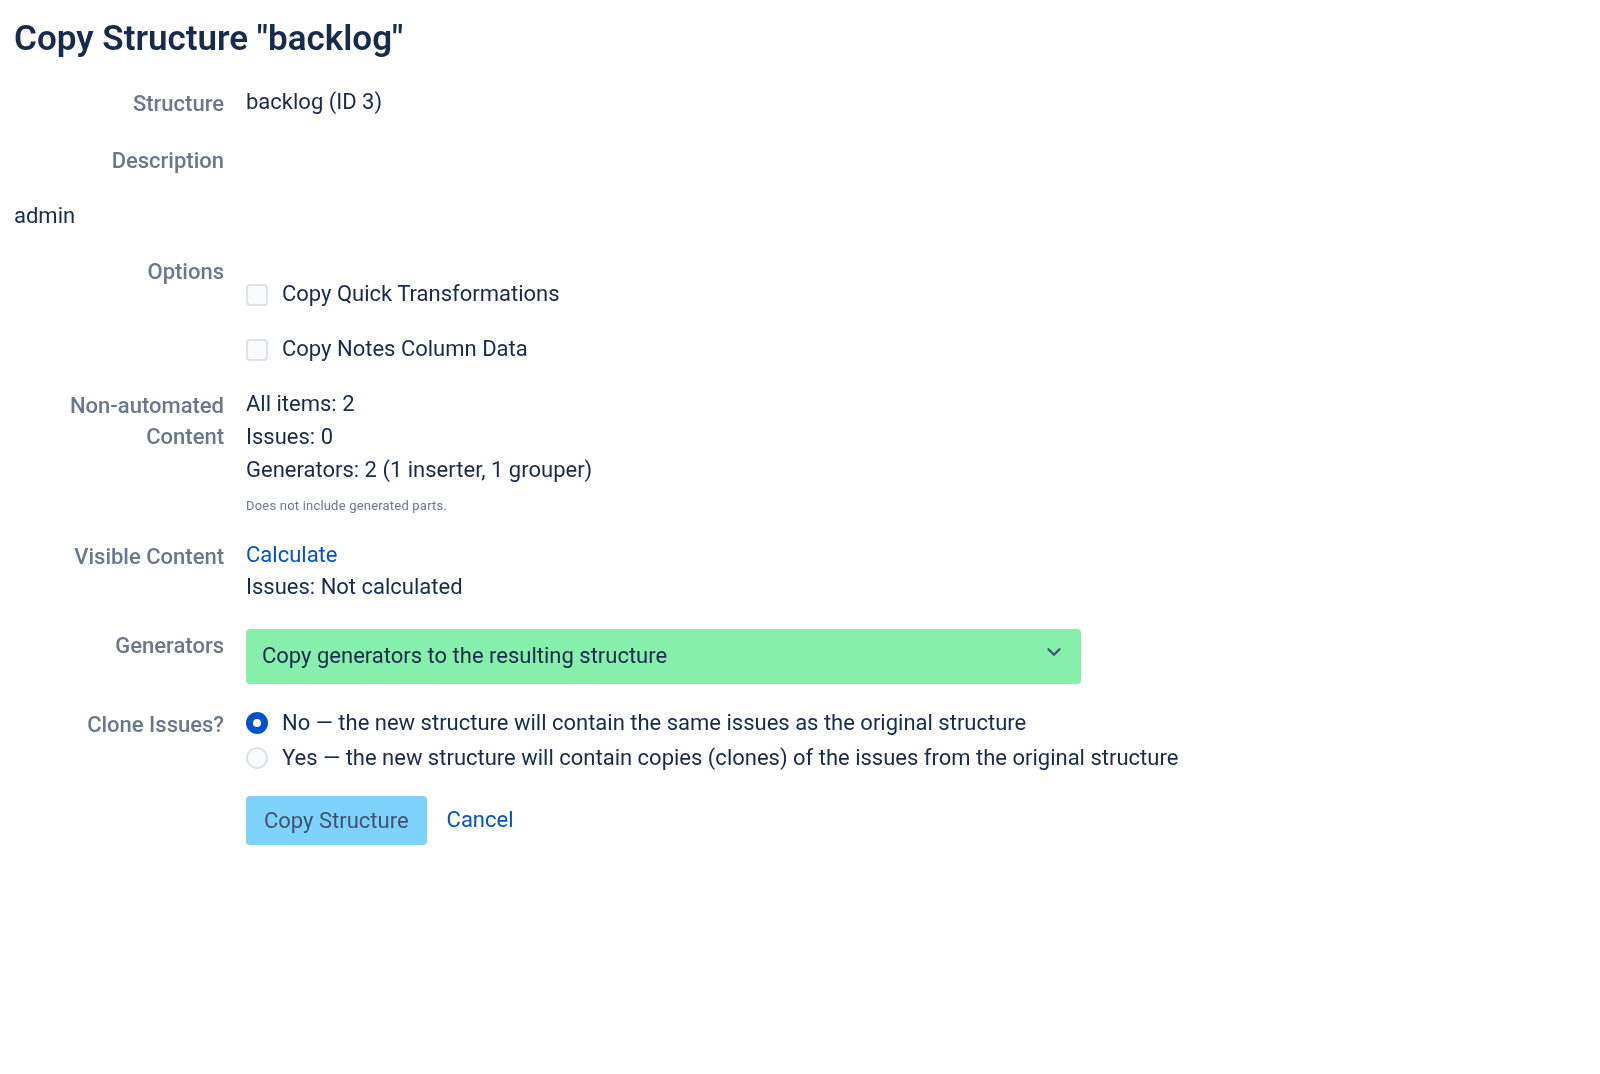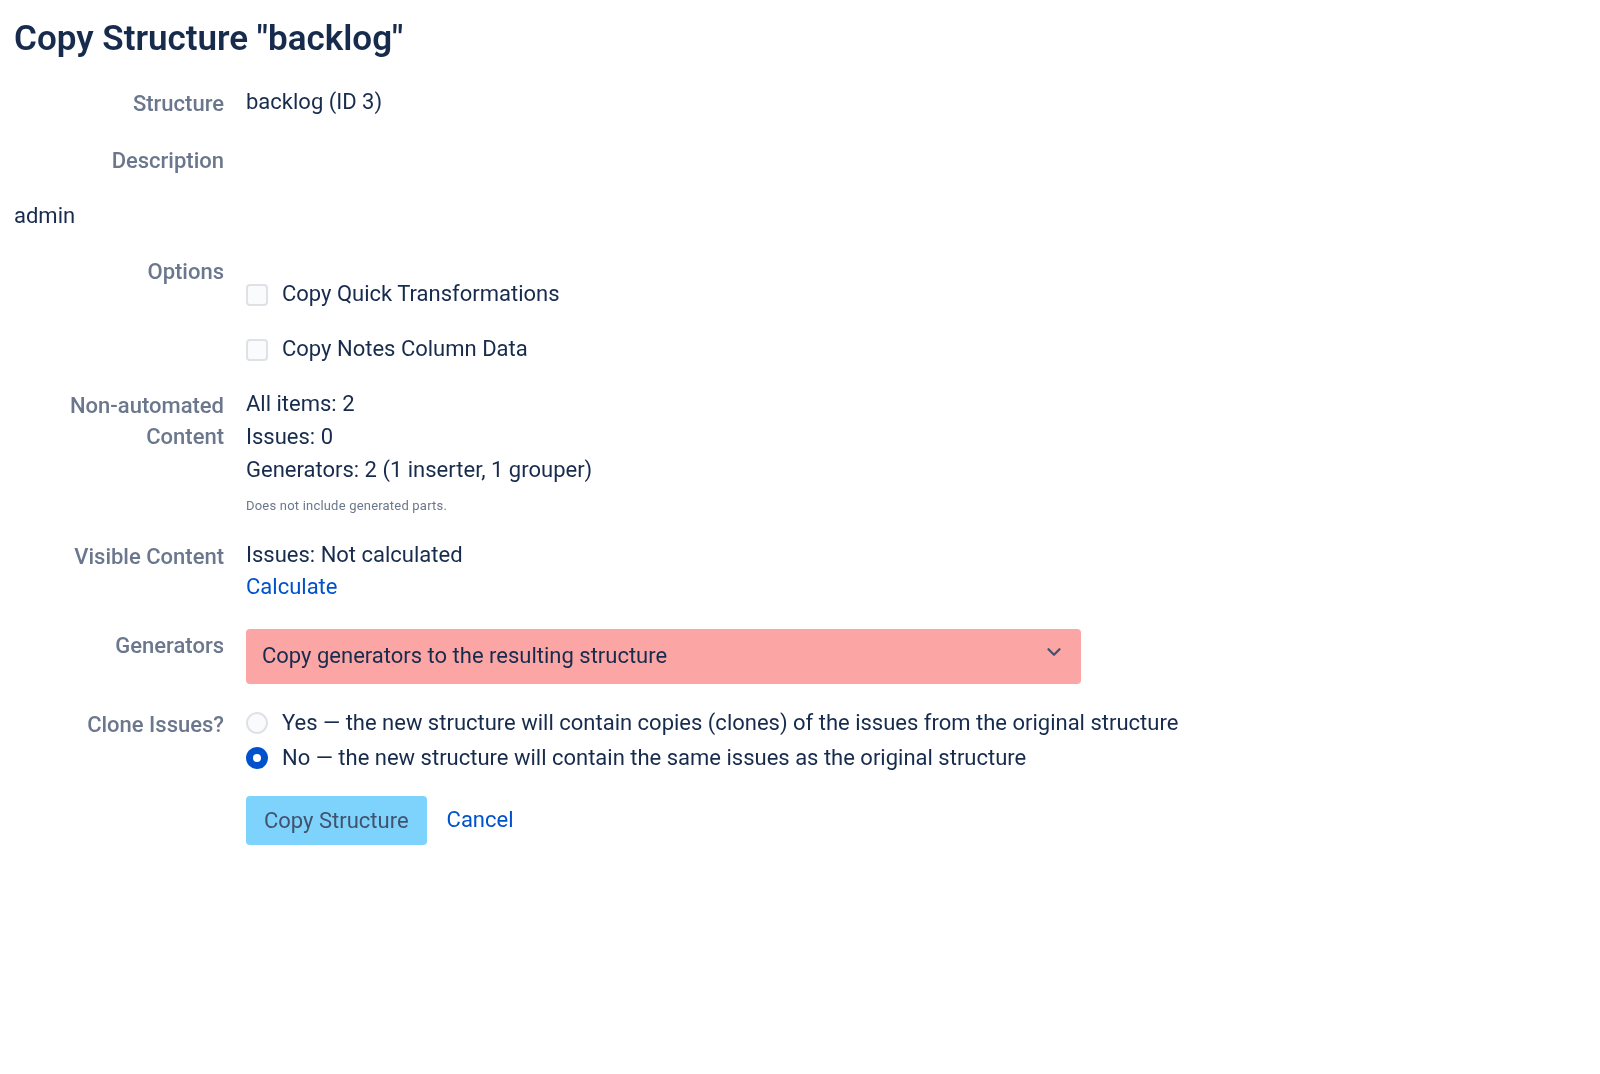--- a/index.html
+++ b/index.html
@@ -62,21 +62,21 @@
       color: #6B778C;
       font-size: 13px;
       margin-top: 12px;
       letter-spacing: 0.2px;
     }
     .link {
       color: #0052CC;
       cursor: pointer;
     }
     .select-box {
-      background: #fca5a5;
+      background: #86efac;
       border-radius: 4px;
       padding: 12px 16px;
       display: flex;
       align-items: center;
       justify-content: space-between;
       width: 835px;
       cursor: pointer;
     }
     .select-box .chevron {
       color: #42526E;
@@ -174,22 +174,22 @@
     <div class="content-line">All items: 2</div>
     <div class="content-line">Issues: 0</div>
     <div class="content-line">Generators: 2 (1 inserter, 1 grouper)</div>
     <div class="hint-text">Does not include generated parts.</div>
   </div>
 </div>
 
 <div class="form-row">
   <div class="form-label">Visible Content</div>
   <div class="form-value">
+    <div class="content-line link">Calculate</div>
     <div class="content-line">Issues: Not calculated</div>
-    <div class="content-line link">Calculate</div>
   </div>
 </div>
 
 <div class="form-row">
   <div class="form-label">Generators</div>
   <div class="form-value">
     <div class="select-box">
       <span>Copy generators to the resulting structure</span>
       <span class="chevron">
         <svg width="22" height="22" viewBox="0 0 24 24" fill="none" stroke="currentColor" stroke-width="2.5" stroke-linecap="round" stroke-linejoin="round">
@@ -197,25 +197,25 @@
           </svg>
       </span>
     </div>
   </div>
 </div>
 
 <div class="form-row">
   <div class="form-label">Clone Issues?</div>
   <div class="form-value">
     <div class="radio-row">
+      <div class="radio checked"></div>
+      <span>No — the new structure will contain the same issues as the original structure</span>
+    </div>
+    <div class="radio-row">
       <div class="radio unchecked"></div>
       <span>Yes — the new structure will contain copies (clones) of the issues from the original structure</span>
-    </div>
-    <div class="radio-row">
-      <div class="radio checked"></div>
-      <span>No — the new structure will contain the same issues as the original structure</span>
     </div>
     <div class="button-row">
       <button class="btn-primary">Copy Structure</button>
       <span class="btn-link">Cancel</span>
     </div>
   </div>
 </div>
 
 </body></html>

